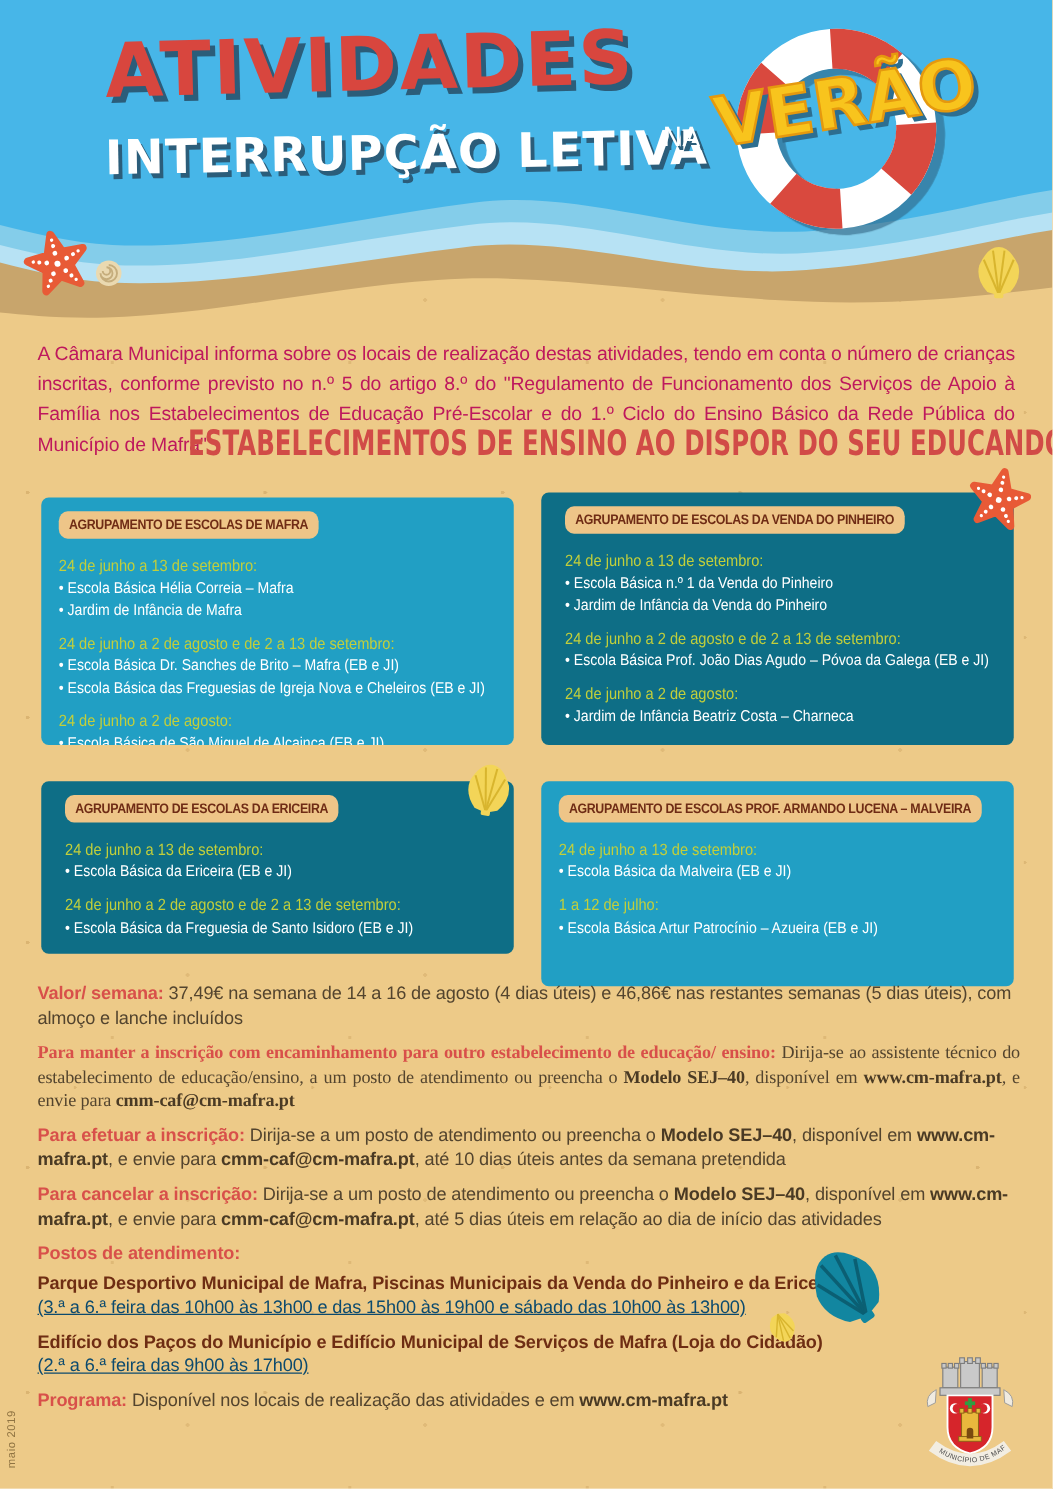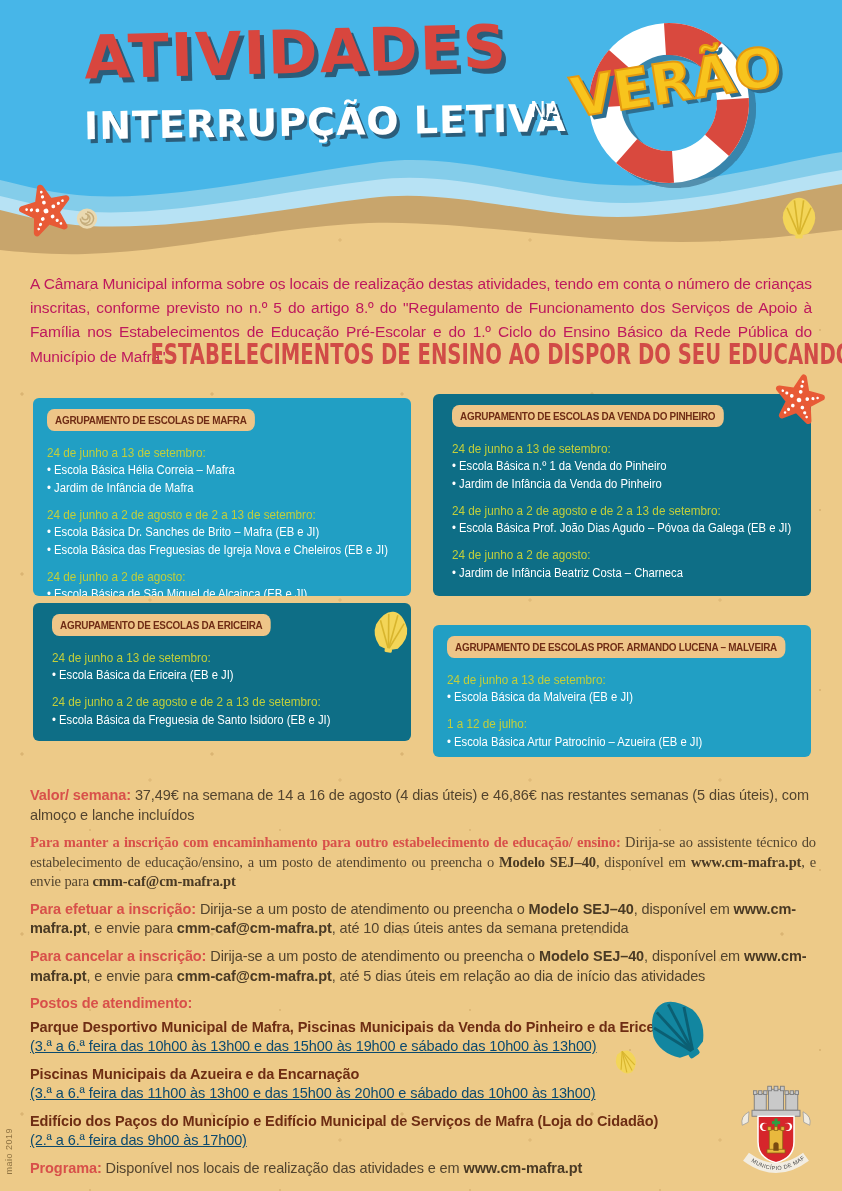--- a/index.html
+++ b/index.html
@@ -36,22 +36,22 @@
   .box.light{background:#219fc4;}
   .box.dark{background:#0e6e86;padding-left:19px;}
   .box-inner{transform:scaleX(.9);transform-origin:0 0;width:111%;}
   .pill{display:inline-block;background:#eec588;color:#6f2c15;font-weight:bold;font-size:11px;
         letter-spacing:-.3px;padding:5px 9px;border-radius:8px;white-space:nowrap;margin-bottom:5px;}
   .group{margin-top:8px;}
   .period{font-size:13px;line-height:1.42;color:#c2cf3b;white-space:nowrap;}
   .school{font-size:12.5px;line-height:1.42;color:#ffffff;white-space:nowrap;}
   #box1{left:33px;top:398px;height:198px;}
   #box2{left:433px;top:394px;height:202px;}
-  #box3{left:33px;top:603px;height:138px;}
-  #box4{left:433px;top:625px;height:132px;}
+  #box3{left:33px;top:625px;height:138px;}
+  #box4{left:433px;top:625px;height:164px;}
   
   .info{position:absolute;left:30px;top:786px;width:786px;font-size:14.5px;line-height:1.35;
         letter-spacing:-.1px;color:#53442e;}
   .p{margin:0 0 8px;}
   .p.justify{text-align:justify;font-family:Liberation Serif, serif;}
   .lbl{color:#d8504a;font-weight:bold;}
   .b{font-weight:bold;color:#4a3a24;}
   .venue{margin:0 0 8px;}
   .vname{font-weight:bold;color:#6e2d13;}
   .vhours{color:#0c4a6e;text-decoration:underline;}
@@ -247,24 +247,20 @@
     <p class="p justify"><span class="lbl">Para manter a inscrição com encaminhamento para outro estabelecimento de educação/ ensino: </span><span>Dirija-se ao assistente técnico do estabelecimento de educação/ensino, a um posto de atendimento ou preencha o </span><span class="b">Modelo SEJ–40</span><span>, disponível em </span><span class="b">www.cm-mafra.pt</span><span>, e envie para </span><span class="b">cmm-caf@cm-mafra.pt</span></p>
     <p class="p"><span class="lbl">Para efetuar a inscrição: </span><span>Dirija-se a um posto de atendimento ou preencha o </span><span class="b">Modelo SEJ–40</span><span>, disponível em </span><span class="b">www.cm-mafra.pt</span><span>, e envie para </span><span class="b">cmm-caf@cm-mafra.pt</span><span>, até 10 dias úteis antes da semana pretendida</span></p>
     <p class="p"><span class="lbl">Para cancelar a inscrição: </span><span>Dirija-se a um posto de atendimento ou preencha o </span><span class="b">Modelo SEJ–40</span><span>, disponível em </span><span class="b">www.cm-mafra.pt</span><span>, e envie para </span><span class="b">cmm-caf@cm-mafra.pt</span><span>, até 5 dias úteis em relação ao dia de início das atividades</span></p>
     <p class="p" style="margin-bottom:4px;"><span class="lbl">Postos de atendimento:</span></p>
     <div>
         <div class="venue">
           <div class="vname">Parque Desportivo Municipal de Mafra, Piscinas Municipais da Venda do Pinheiro e da Ericeira</div>
           <div class="vhours">(3.ª a 6.ª feira das 10h00 às 13h00 e das 15h00 às 19h00 e sábado das 10h00 às 13h00)</div>
         </div>
         <div class="venue">
-          <div class="vname">Piscinas Municipais da Azueira e da Encarnação</div>
-          <div class="vhours">(3.ª a 6.ª feira das 11h00 às 13h00 e das 15h00 às 20h00 e sábado das 10h00 às 13h00)</div>
-        </div>
-        <div class="venue">
           <div class="vname">Edifício dos Paços do Município e Edifício Municipal de Serviços de Mafra (Loja do Cidadão)</div>
           <div class="vhours">(2.ª a 6.ª feira das 9h00 às 17h00)</div>
         </div>
       </div>
     <p class="p"><span class="lbl">Programa: </span><span>Disponível nos locais de realização das atividades e em </span><span class="b">www.cm-mafra.pt</span></p>
   </div>
 
   <svg class="deco" style="left:642px;top:994px;" width="70" height="70" viewBox="0 0 100 100">
     <g transform="rotate(-35 50 50)">
       <path d="M50,92 L30,86 Q10,64 16,40 Q30,8 50,8 Q70,8 84,40 Q90,64 70,86 Z" fill="#1286a0"></path>

